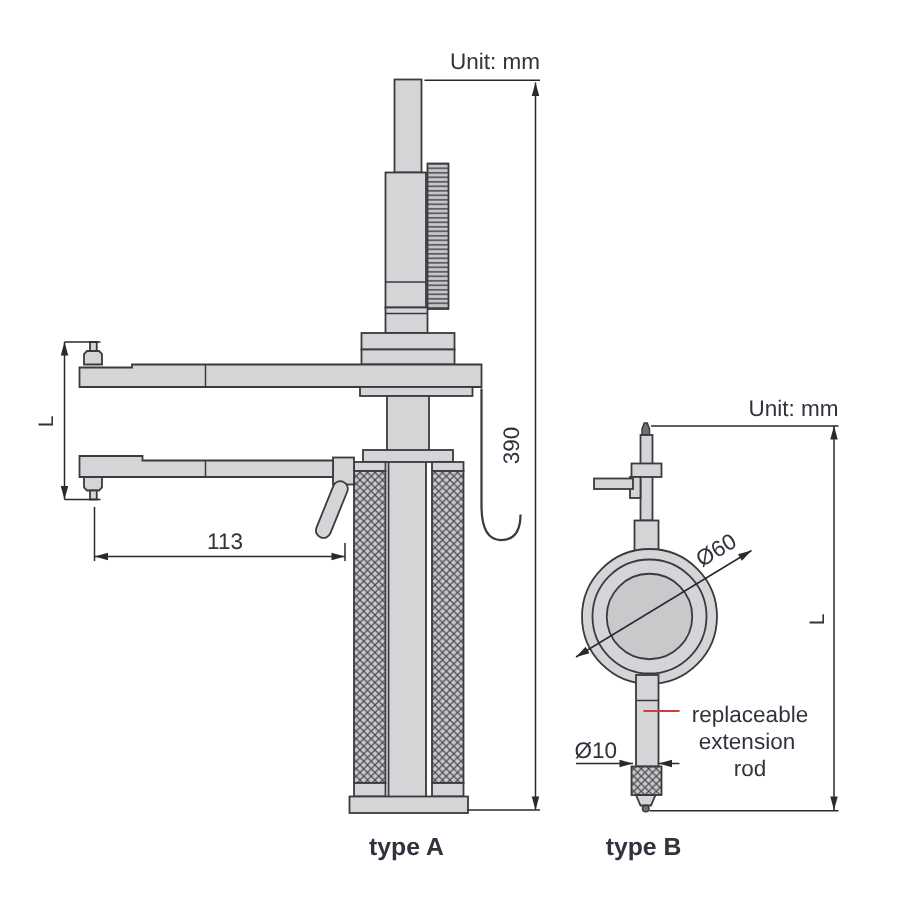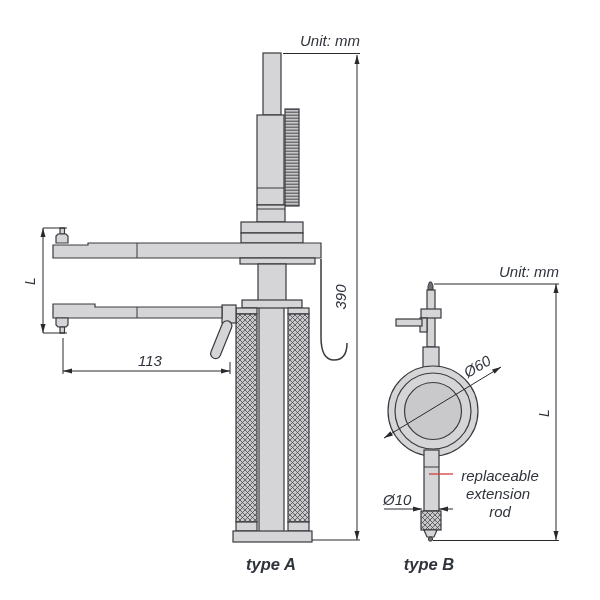--- a/index.html
+++ b/index.html
@@ -1,20 +1,20 @@
 <!DOCTYPE html>
 <html style="--fill: #d5d5d7; --fill-dark: #c9c9cc; --outline: #3a3a3f; --dim: #2a2a2e; --text: #2f333c; --leader: #d43b3b; --bg: #ffffff;"><head>
 <meta charset="utf-8">
 <style>
   :root{
     --fill:#d5d5d7; --fill-dark:#c9c9cc; --outline:#3a3a3f;
     --dim:#2a2a2e; --text:#2f333c; --leader:#d43b3b; --bg:#ffffff;
   }
   html,body{margin:0;padding:0;background:var(--bg);}
-  .stage{width:600px;height:600px;position:relative;background:var(--bg);font-style:italic;}
+  .stage{width:600px;height:600px;position:relative;background:var(--bg);}
   svg{display:block;}
   .fill      {fill:var(--fill);stroke:var(--outline);stroke-width:1.2;}
   .fill-dark {fill:var(--fill-dark);stroke:var(--outline);stroke-width:1.2;}
   .darkpart  {fill:#707076;stroke:var(--outline);stroke-width:1;}
   .wheel     {fill:url(#hlines);stroke:var(--outline);stroke-width:1.2;}
   .knurl-rect{fill:url(#knurl);stroke:var(--outline);stroke-width:1.2;}
   .jointline {stroke:var(--outline);stroke-width:1;fill:none;}
   .wire      {stroke:var(--outline);stroke-width:1.5;fill:none;}
   .dim       {stroke:var(--dim);stroke-width:1;fill:none;}
   .dim-fill  {fill:var(--dim);stroke:none;}

